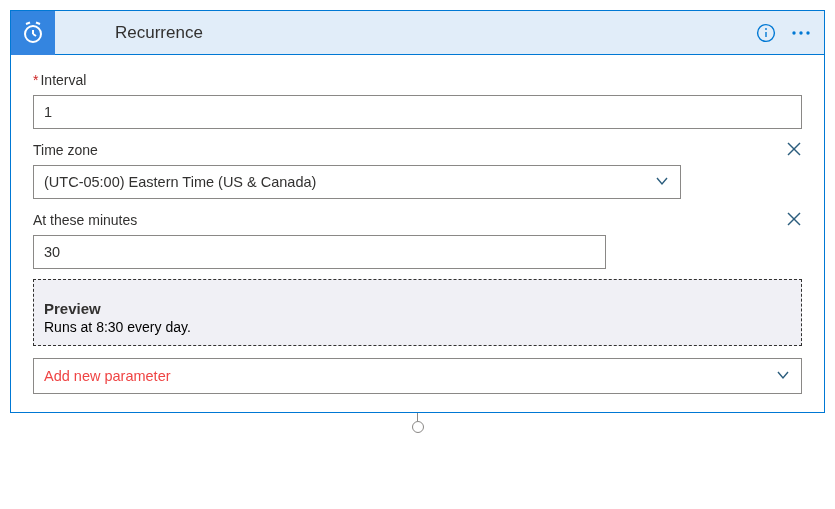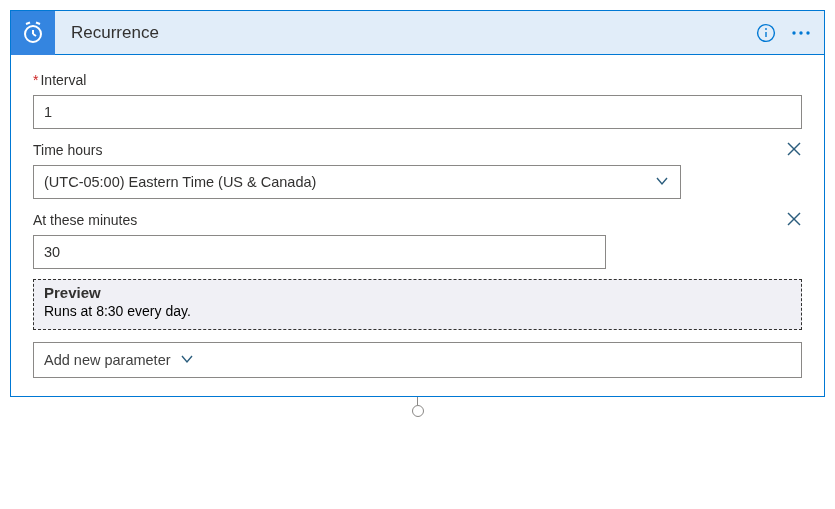--- a/index.html
+++ b/index.html
@@ -15,20 +15,21 @@
     border: 1px solid #0078d4;
     background: #fff;
   }
   .header {
     display: flex;
     align-items: center;
     background: #e1edf9;
     border-bottom: 1px solid #0078d4;
     height: 44px;
     padding: 0 12px 0 0;
+    gap: 44px;
   }
   .header-icon {
     width: 44px;
     height: 44px;
     background: #3485e0;
     display: flex;
     align-items: center;
     justify-content: center;
     margin-right: 16px;
   }
@@ -87,35 +88,35 @@
     color: #323130;
     background: transparent;
     padding: 0;
     font-family: inherit;
   }
   .chev { flex: 0 0 auto; margin-left: 8px; }
   .close-x { cursor: pointer; }
   .preview {
     border: 1px dashed #323130;
     background: #f0f0f5;
-    padding: 4px 10px 10px 10px;
+    padding: 20px 10px 10px 10px;
     margin: 8px 0 12px 0;
   }
   .preview-title { font-weight: 700; font-size: 15px; margin-bottom: 2px; }
   .preview-text { font-size: 14px; color: #000000; }
   .addparam {
     width: 100%;
     height: 36px;
     border: 1px solid #8a8886;
     display: flex;
     align-items: center;
-    justify-content: flex-start;
+    justify-content: space-between;
     padding: 0 10px;
     font-size: 14.5px;
-    color: #404040;
+    color: #ef4444;
   }
   .connector {
     width:815px;
     display:flex;
     justify-content:center;
   }
   .connector-line{
     width:1px; height:8px; background:#8a8886;
   }
   .connector-circ{
@@ -163,21 +164,21 @@
           <span><span class="req">*</span><span>Interval</span></span>
         </div>
         <div class="input">
           <input type="text" value="1" style="">
         </div>
       </div>
     </div>
 
     <div class="field-block">
       <div class="label-row">
-        <span>Time hours</span>
+        <span>Time zone</span>
         <span class="close-x">
           <svg width="16" height="16" viewBox="0 0 16 16" stroke="#2b5d7d" stroke-width="1.4">
               <line x1="2" y1="2" x2="14" y2="14"></line>
               <line x1="14" y1="2" x2="2" y2="14"></line>
             </svg>
         </span>
       </div>
       <div class="select" style="width:648px">
         <span>(UTC-05:00) Eastern Time (US &amp; Canada)</span>
         <span class="chev">

